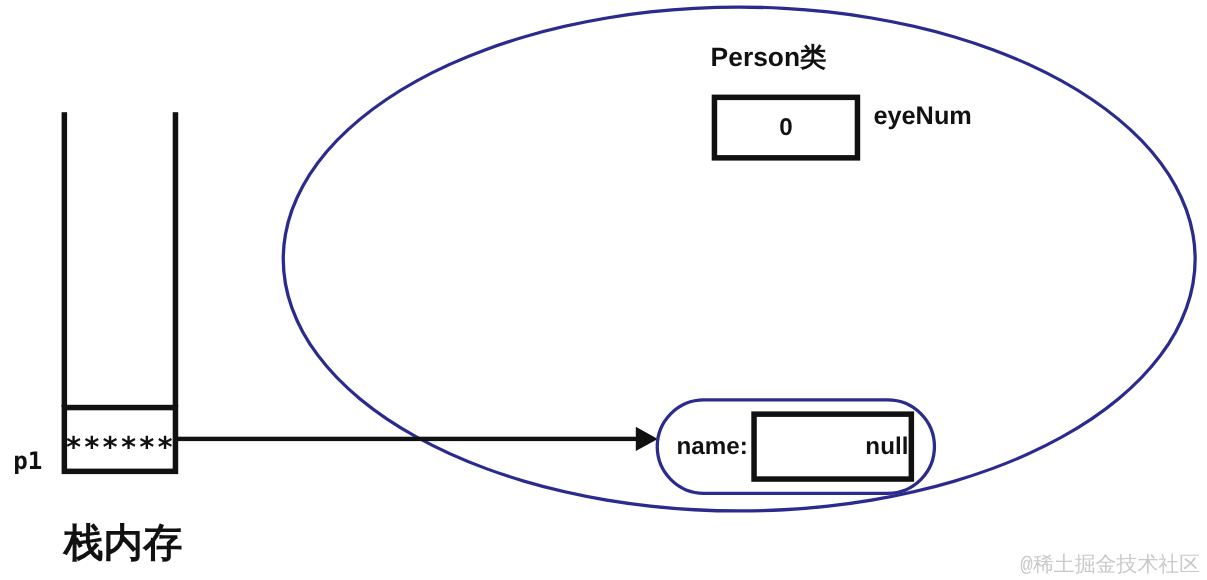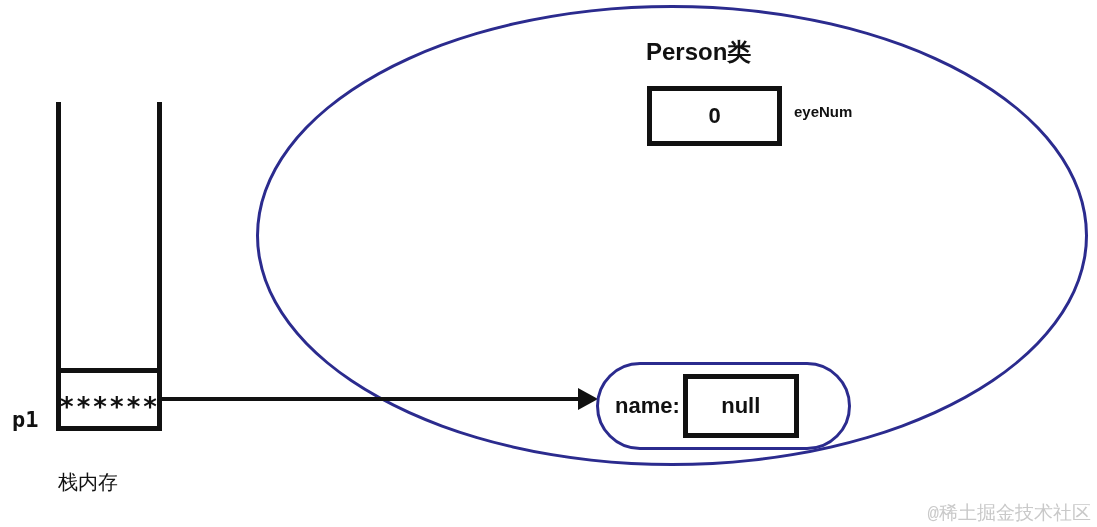--- a/index.html
+++ b/index.html
@@ -56,42 +56,42 @@
   }
 
   
   .person-title{left:646px;top:36px;font-size:24px;font-weight:bold;text-align:right;}
   .eyenum-box{
     left:647px;top:86px;width:135px;height:60px;
     border:5px solid var(--ink);
     display:flex;align-items:center;justify-content:center;
     font-size:22px;font-weight:bold;
   }
-  .eyenum-label{left:794px;top:103px;font-size:15px;font-weight:bold;}
+  .eyenum-label{left:794px;top:92px;font-size:23px;font-weight:bold;}
 
   
   .name-capsule{
     left:596px;top:362px;width:255px;height:88px;
     border:3px solid var(--outline);
     border-radius:44px;
     display:flex;align-items:center;
     padding-left:16px;
   }
   .name-label{font-size:22px;font-weight:bold;white-space:nowrap;}
   .null-box{
-    width:116px;height:64px;
+    width:148px;height:64px;
     border:5px solid var(--ink);
-    display:flex;align-items:center;justify-content:center;
+    display:flex;align-items:center;justify-content:flex-end;
     font-size:22px;font-weight:bold;
     margin-left:3px;box-sizing:border-box;
     background:var(--bg);
   }
 
   
-  .stack-caption{left:58px;top:469px;font-size:20px;font-weight:normal;}
+  .stack-caption{left:58px;top:469px;font-size:36px;font-weight:bold;}
   .heap-caption{left:620px;top:488px;font-size:28px;font-weight:bold;}
 
   .watermark{
     right:6px;top:500px;
     font-size:19px;color:var(--wm);
     font-weight:normal;
     font-family:Liberation Mono, monospace;
   }
 </style>
 </head>

